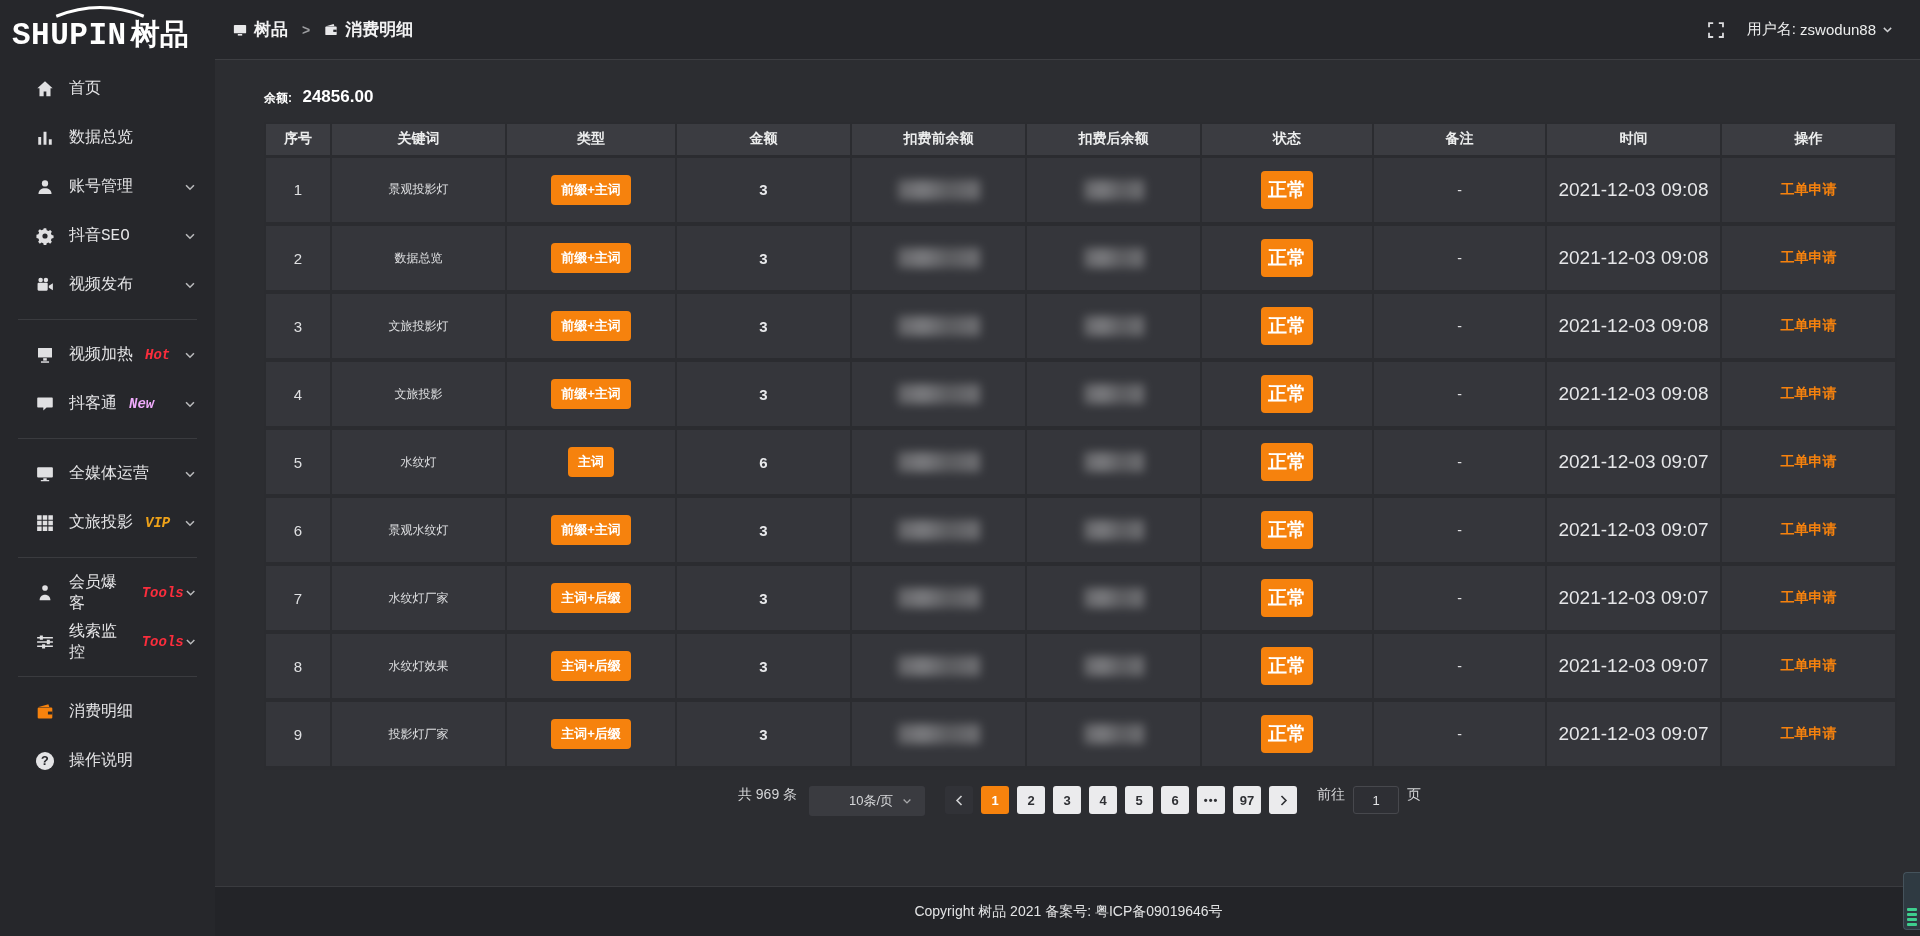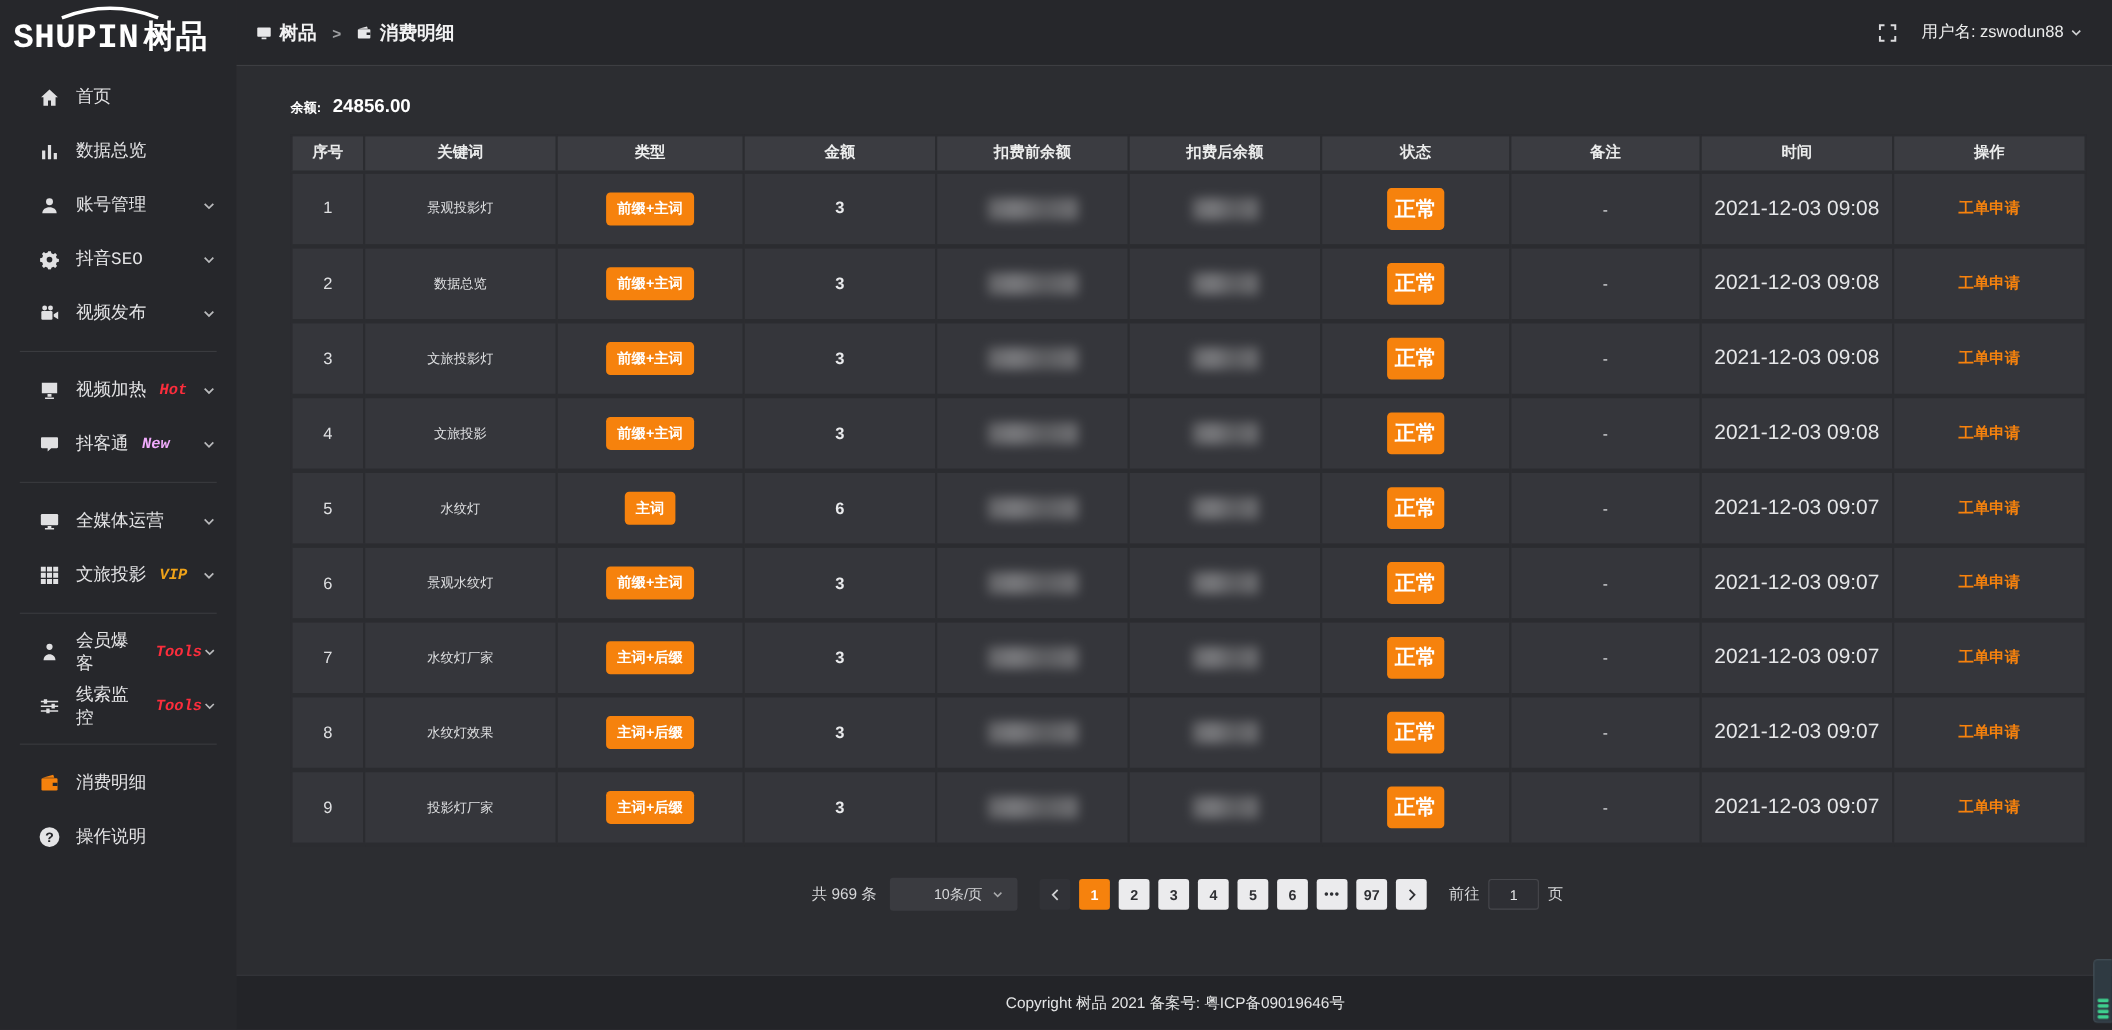--- a/index.html
+++ b/index.html
@@ -64,21 +64,21 @@
   .type-badge { display:inline-block; background:var(--accent); color:#fff; font-size:13px; font-weight:700;
     padding:6px 10px; border-radius:4px; }
   .status-badge { display:inline-block; background:var(--accent); color:#fff; font-size:19px; font-weight:700;
     padding:6px 7px; border-radius:4px; }
   .blur-blob { display:inline-block; width:82px; height:20px; border-radius:2px; vertical-align:middle;
     background:linear-gradient(90deg,#8b8b8d,#bdbdbf 30%,#7e7e80 62%,#a9a9ab); filter:blur(5px); opacity:.5; }
   .blur-blob.small { width:60px; }
   .action-link { color:var(--accent); font-size:14px; font-weight:600; cursor:pointer; text-decoration:none; }
 
   
-  .pagination { width:1631px; margin-top:28px; display:flex; align-items:center; justify-content:center;
+  .pagination { width:1631px; margin-top:16px; display:flex; align-items:flex-start; justify-content:center;
     font-size:14px; color:#d5d6d8; }
   .pg-total { margin-right:12px; }
   .pg-size { width:116px; height:30px; background:#3a3b40; border-radius:3px; display:flex; align-items:center;
     justify-content:center; font-size:13px; color:#d6d7d9; cursor:pointer; margin-right:16px;padding-left:28px; }
   .pg-size .u-chev { width:12px; height:12px; margin-left:8px; color:#a7a8aa; }
   .pg-btn { width:28px; height:28px; border:none; border-radius:3px; margin:0 4px; font-size:13px; font-weight:700;
     font-family:inherit; display:inline-flex; align-items:center; justify-content:center; cursor:pointer;
     background:#ebebed; color:#2f3034; }
   .pg-btn.prev { background:#313237; color:#cfd0d2; }
   .pg-btn.active { background:var(--accent); color:#fff; }

